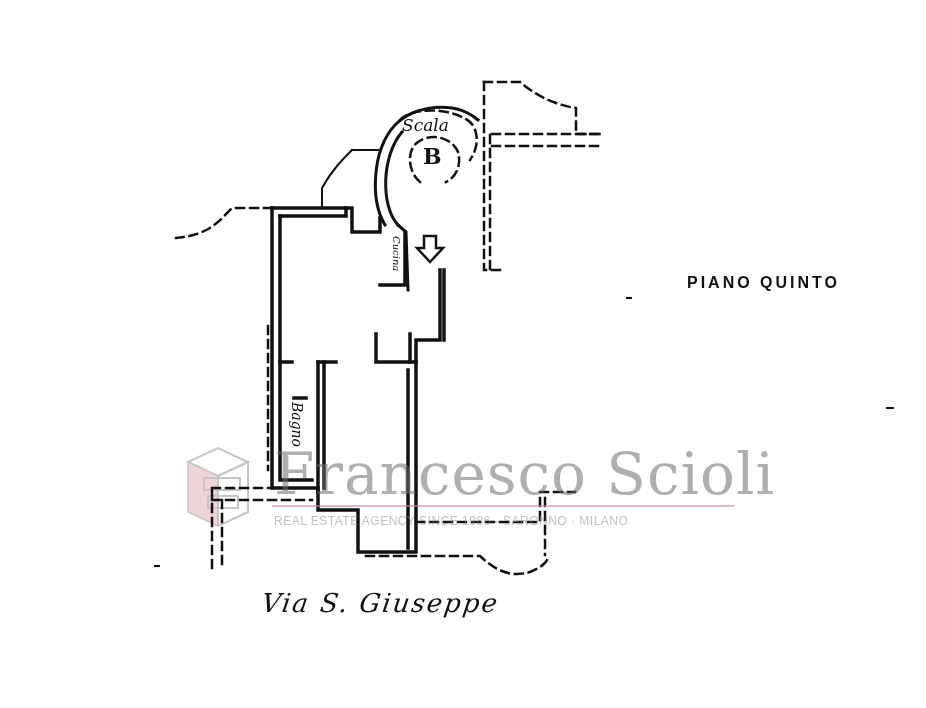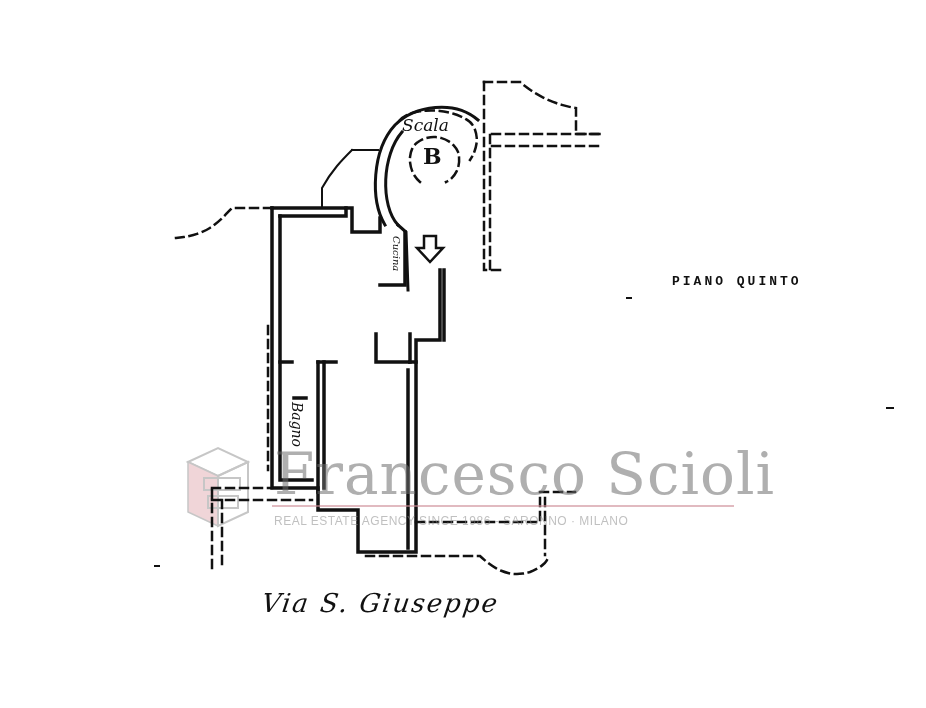--- a/index.html
+++ b/index.html
@@ -1,20 +1,20 @@
 <!DOCTYPE html>
 <html><head>
   <meta charset="utf-8">
   <style>
     html, body { margin: 0; padding: 0; background: #ffffff; }
     body { width: 926px; height: 708px; position: relative; overflow: hidden; font-family: "DejaVu Sans", sans-serif; }
     #plan { position: absolute; left: 0; top: 0; width: 926px; height: 708px; }
     .hand { font-family: "DejaVu Serif", serif; fill: #111; }
     .label-abs { position: absolute; color: #111; white-space: nowrap; }
-    #floor-label { left: 672px; top: 274px; font-family: Liberation Mono, monospace; font-size: 13px; letter-spacing: 3px; font-weight: bold; }
+    #floor-label { left: 687px; top: 274px; font-family: Liberation Sans, sans-serif; font-size: 16px; letter-spacing: 3px; font-weight: bold; }
     #street-label { left: 262px; top: 588px; font-family: "DejaVu Serif", serif; font-style: italic; font-size: 26px; letter-spacing: 2px; transform: skewX(-8deg); }
     #wm-name { position: absolute; left: 268px; top: 440px; font-family: "DejaVu Serif", serif; font-size: 58px; color: rgba(110,110,110,0.55); letter-spacing: 1px; white-space: nowrap; margin-left: 6px; }
     #wm-tag { position: absolute; left: 274px; top: 514px; font-family: "Liberation Sans", sans-serif; font-size: 12px; color: rgba(140,140,140,0.55); letter-spacing: 0.5px; white-space: nowrap; }
     #wm-line { position: absolute; left: 272px; top: 505px; width: 462px; height: 2px; background: rgba(205,140,150,0.6); }
   </style>
 </head>
 <body>
 
 <svg id="plan" viewBox="0 0 926 708" xmlns="http://www.w3.org/2000/svg">
 

